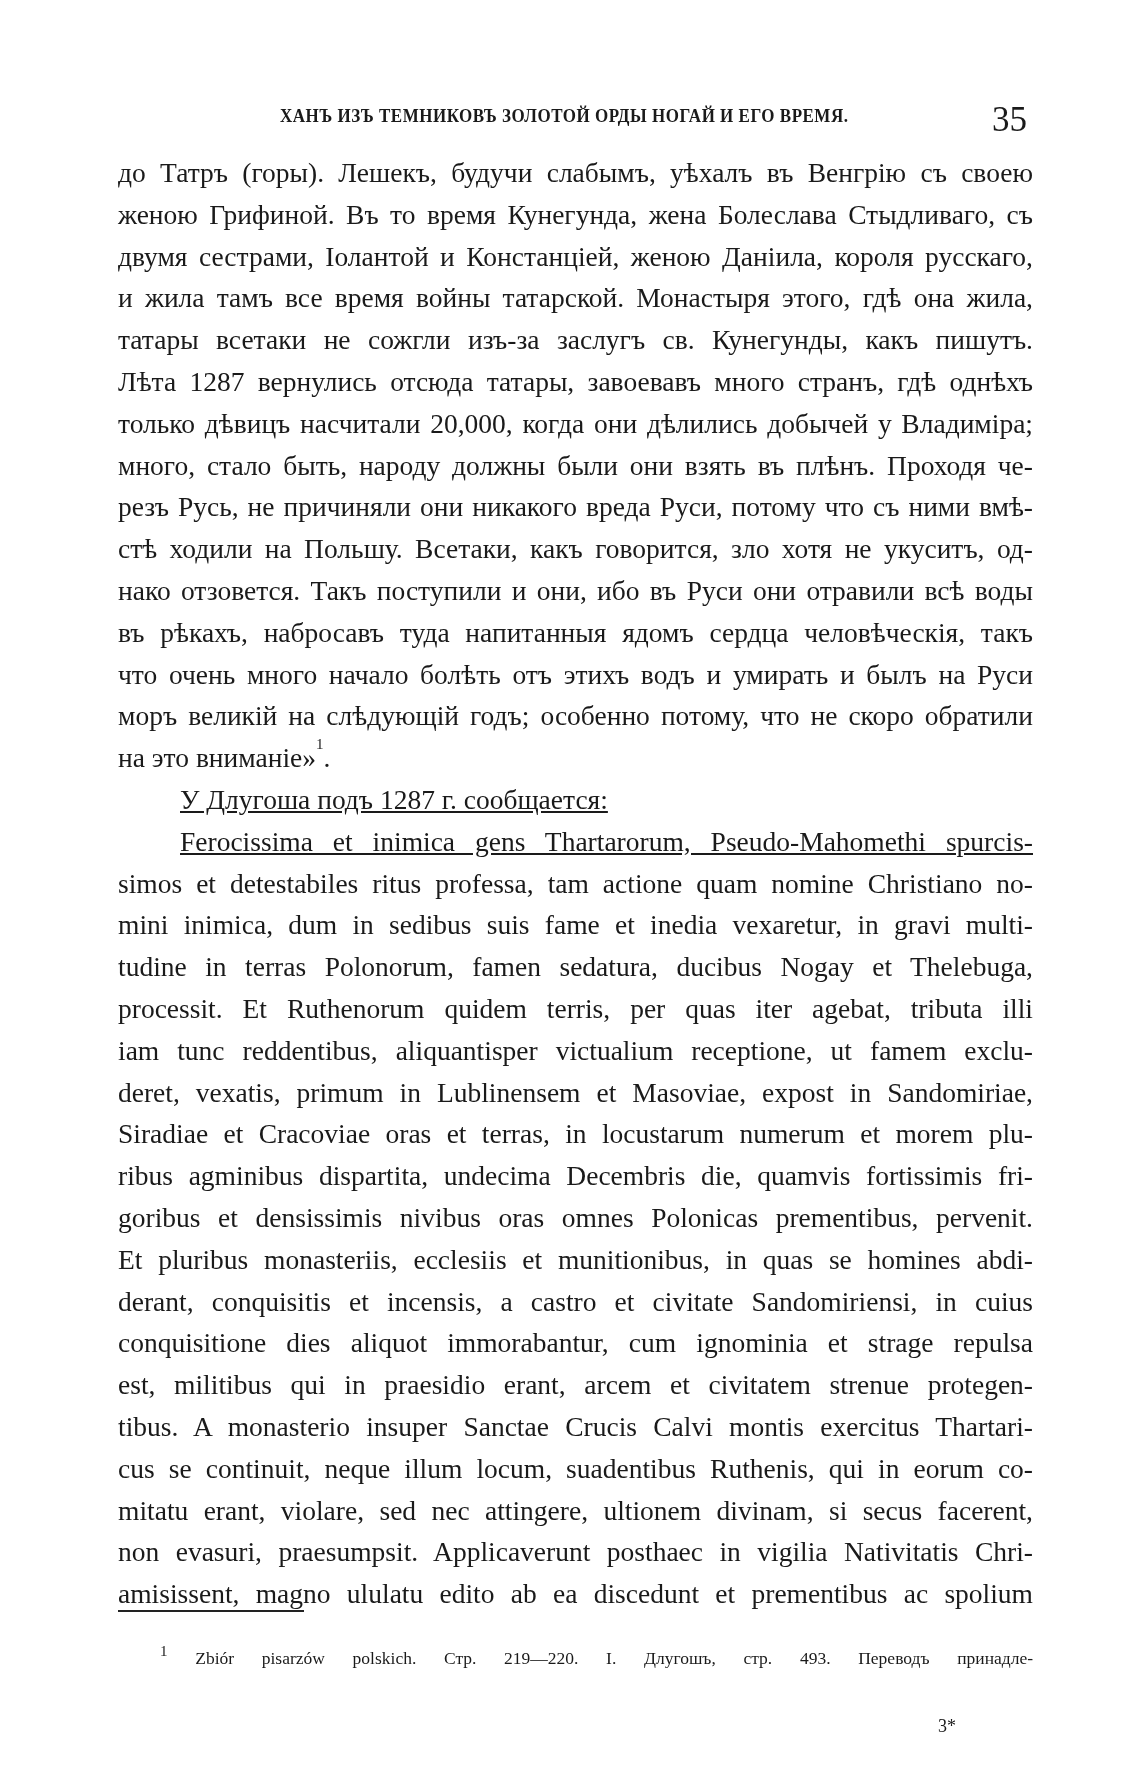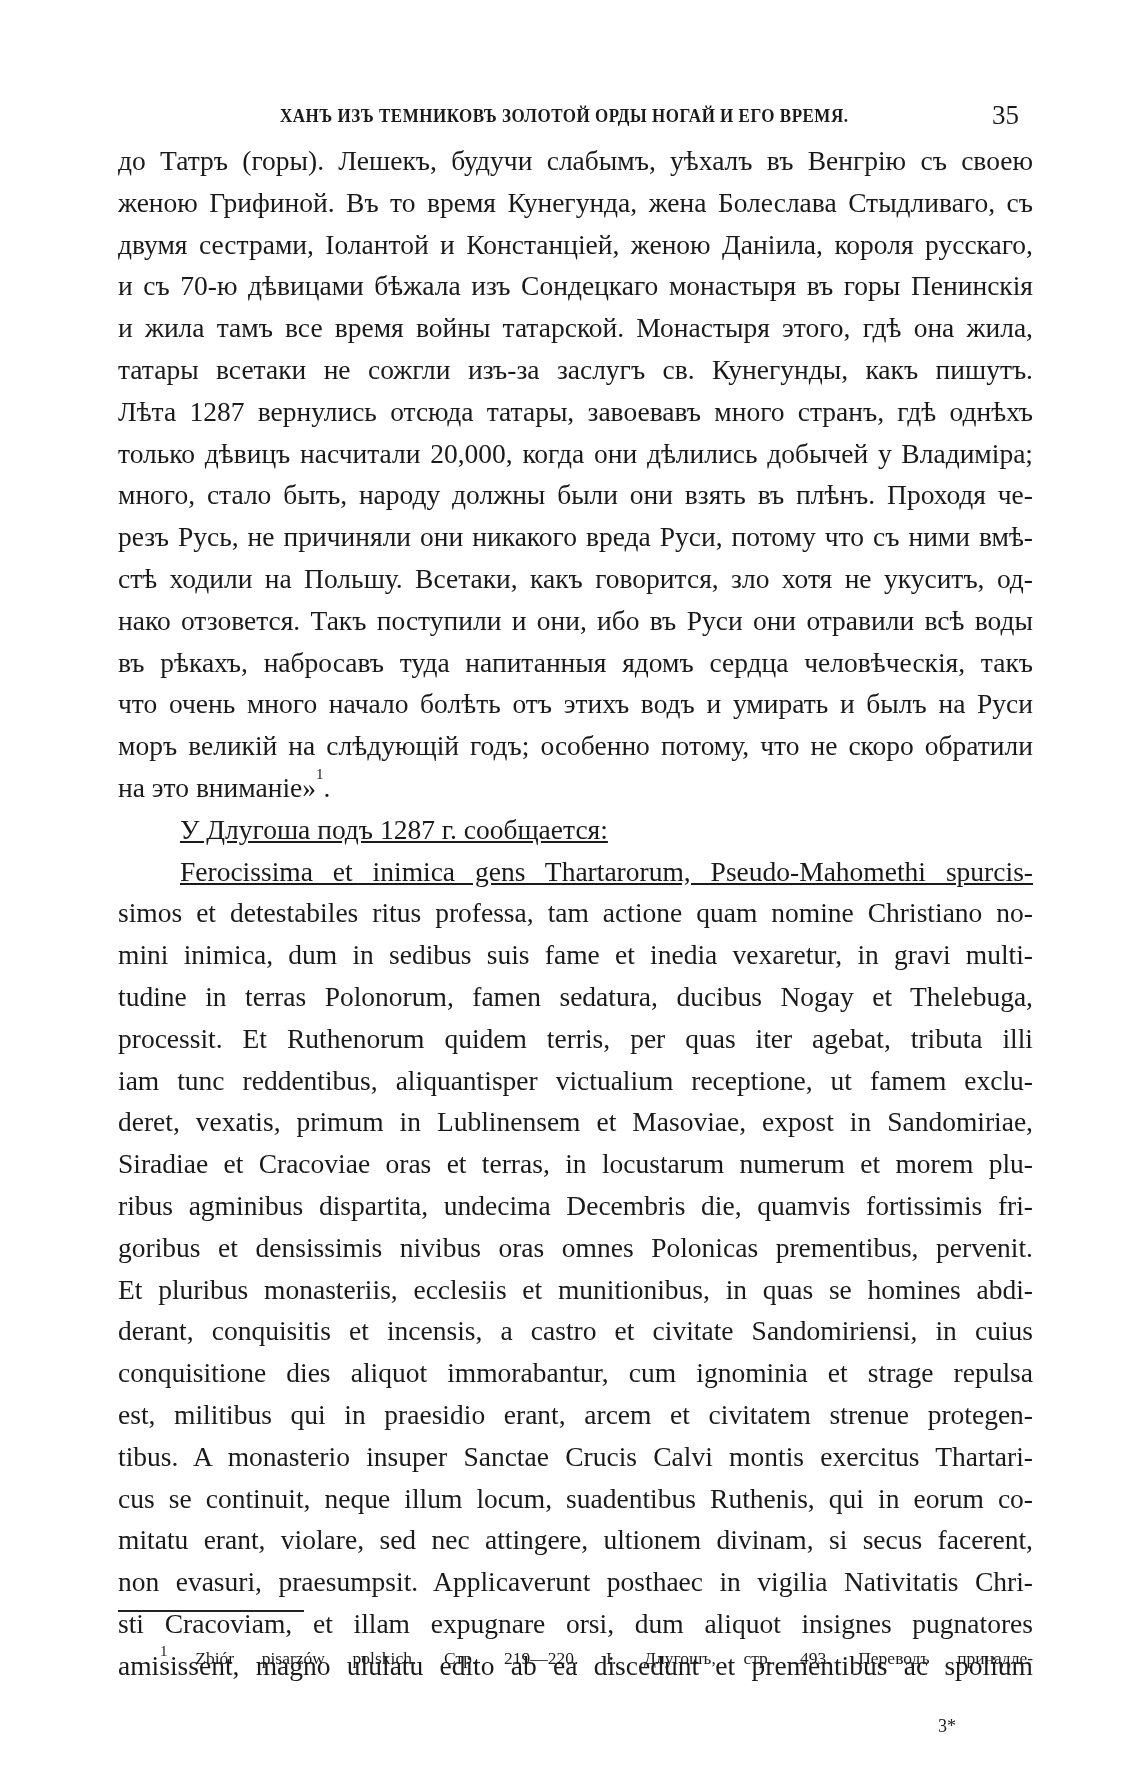--- a/index.html
+++ b/index.html
@@ -11,24 +11,24 @@
     position: relative;
     overflow: hidden;
   }
   .page { position: absolute; left: 0; top: 0; width: 1140px; height: 1792px; margin-top: 22px; }
   .header {
     position: absolute; top: 84px; left: 280px; width: 620px;
     font-size: 17px; letter-spacing: 0.5px; font-weight: bold;
     text-transform: uppercase; transform: scaleY(1.1);
   }
   .page-number {
-    position: absolute; top: 78px; left: 992px; font-size: 27px;
+    position: absolute; top: 78px; left: 992px; font-size: 35px;
   }
   .body-text {
-    position: absolute; left: 118px; top: 118px; width: 915px;
+    position: absolute; left: 118px; top: 130px; width: 915px;
     font-size: 27.5px; line-height: 41.8px;
     text-align: justify;
   }
   .line { display: block; white-space: nowrap; text-align-last: justify; }
   .line.last { text-align-last: left; }
   .indent { padding-left: 62px; text-decoration: underline; }
   sup { font-size: 15px; vertical-align: top; line-height: 1; }
   .rule {
     position: absolute; left: 118px; top: 1588px; width: 186px;
     border-top: 2px solid #222;
@@ -46,21 +46,20 @@
 <body>
 
 <div class="page">
   <div class="header">ХАНЪ ИЗЪ ТЕМНИКОВЪ ЗОЛОТОЙ ОРДЫ НОГАЙ И ЕГО ВРЕМЯ.</div>
   <div class="page-number">35</div>
 
   <div class="body-text">
     <span class="line">до Татръ (горы). Лешекъ, будучи слабымъ, уѣхалъ въ Венгрію съ своею</span>
     <span class="line">женою Грифиной. Въ то время Кунегунда, жена Болеслава Стыдливаго, съ</span>
     <span class="line">двумя сестрами, Іолантой и Констанціей, женою Даніила, короля русскаго,</span>
-    <span class="line">и съ 70-ю дѣвицами бѣжала изъ Сондецкаго монастыря въ горы Пенинскія</span>
     <span class="line">и жила тамъ все время войны татарской. Монастыря этого, гдѣ она жила,</span>
     <span class="line">татары всетаки не сожгли изъ-за заслугъ св. Кунегунды, какъ пишутъ.</span>
     <span class="line">Лѣта 1287 вернулись отсюда татары, завоевавъ много странъ, гдѣ однѣхъ</span>
     <span class="line">только дѣвицъ насчитали 20,000, когда они дѣлились добычей у Владиміра;</span>
     <span class="line">много, стало быть, народу должны были они взять въ плѣнъ. Проходя че-</span>
     <span class="line">резъ Русь, не причиняли они никакого вреда Руси, потому что съ ними вмѣ-</span>
     <span class="line">стѣ ходили на Польшу. Всетаки, какъ говорится, зло хотя не укуситъ, од-</span>
     <span class="line">нако отзовется. Такъ поступили и они, ибо въ Руси они отравили всѣ воды</span>
     <span class="line">въ рѣкахъ, набросавъ туда напитанныя ядомъ сердца человѣческія, такъ</span>
     <span class="line">что очень много начало болѣть отъ этихъ водъ и умирать и былъ на Руси</span>
@@ -78,21 +77,20 @@
     <span class="line">ribus agminibus dispartita, undecima Decembris die, quamvis fortissimis fri-</span>
     <span class="line">goribus et densissimis nivibus oras omnes Polonicas prementibus, pervenit.</span>
     <span class="line">Et pluribus monasteriis, ecclesiis et munitionibus, in quas se homines abdi-</span>
     <span class="line">derant, conquisitis et incensis, a castro et civitate Sandomiriensi, in cuius</span>
     <span class="line">conquisitione dies aliquot immorabantur, cum ignominia et strage repulsa</span>
     <span class="line">est, militibus qui in praesidio erant, arcem et civitatem strenue protegen-</span>
     <span class="line">tibus. A monasterio insuper Sanctae Crucis Calvi montis exercitus Thartari-</span>
     <span class="line">cus se continuit, neque illum locum, suadentibus Ruthenis, qui in eorum co-</span>
     <span class="line">mitatu erant, violare, sed nec attingere, ultionem divinam, si secus facerent,</span>
     <span class="line">non evasuri, praesumpsit. Applicaverunt posthaec in vigilia Nativitatis Chri-</span>
-    <span class="line">sti Cracoviam, et illam expugnare orsi, dum aliquot insignes pugnatores</span>
     <span class="line">amisissent, magno ululatu edito ab ea discedunt et prementibus ac spolium</span>
   </div>
 
   <div class="rule"></div>
 
   <div class="footnote">
     <span class="line first"><sup>1</sup> <span>Zbiór pisarzów polskich. Стр. 219—220. I. Длугошъ, стр. 493. Переводъ принадле-</span></span>
   </div>
 
   <div class="signature">3*</div>

